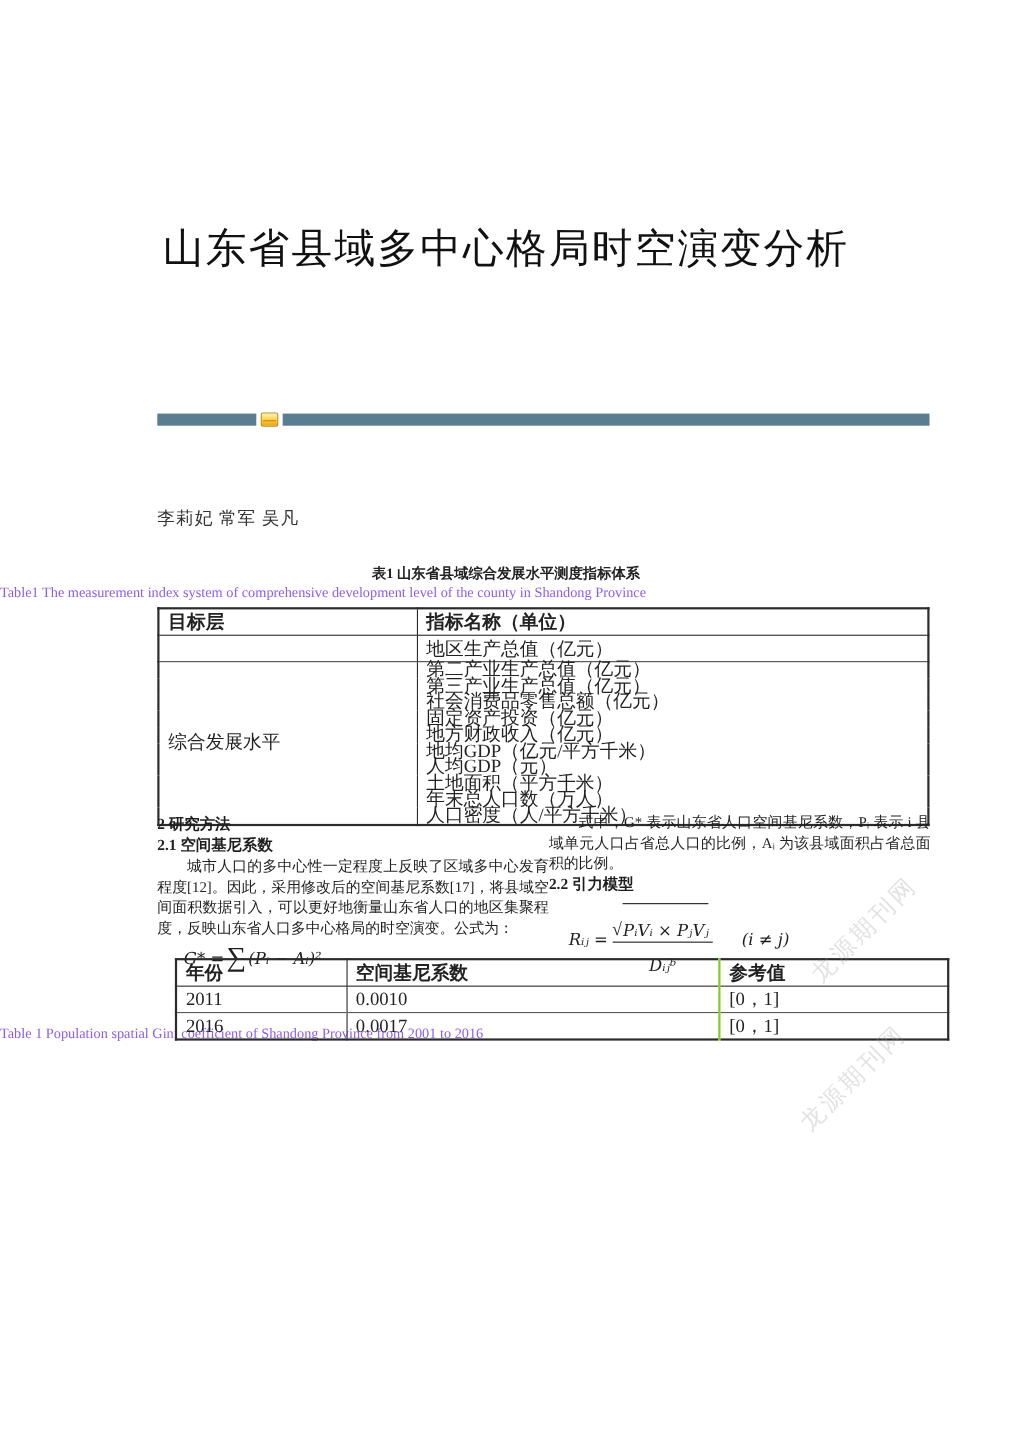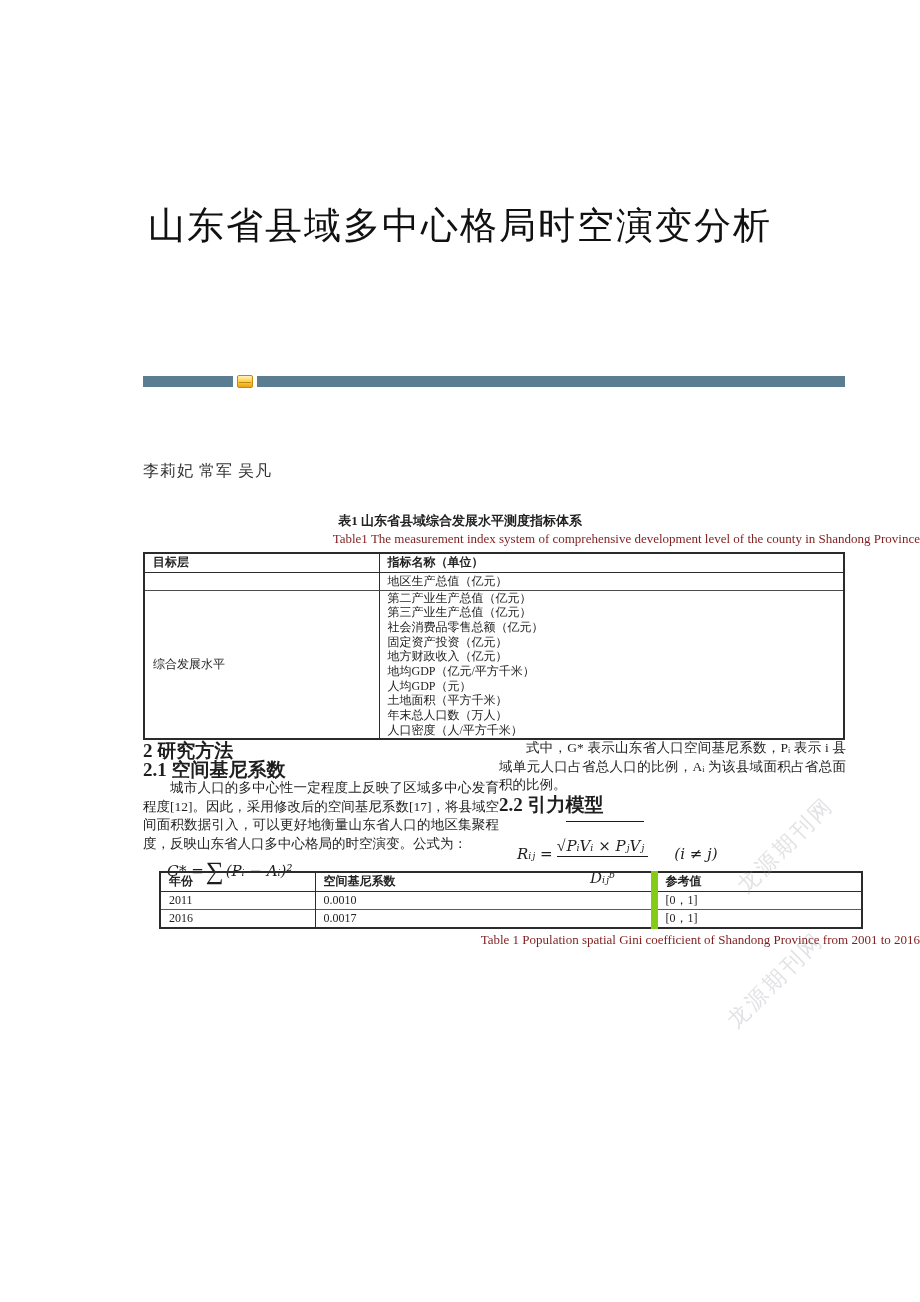--- a/index.html
+++ b/index.html
@@ -25,45 +25,45 @@
     border:1px solid #c08a12; border-radius:2px; position:relative;
   }
   .mail-icon::after {
     content:""; position:absolute; left:1px; top:1px; width:12px; height:5px;
     border-bottom:1px solid #c08a12;
     transform:skewY(0deg);
   }
   .authors { position:absolute; top:461px; left:143px; font-size:16px; letter-spacing:1px; color:#333; }
 
   .cap-zh { position:absolute; width:100%; text-align:center; font-size:13px; font-weight:700; color:#222; }
-  .cap-en { position:absolute; width:100%; text-align:right; font-size:13px; color:#7f1d1d;padding-left:28px; }
+  .cap-en { position:absolute; width:100%; text-align:left; font-size:13px; color:#8b5cf6; }
 
   table { border-collapse:collapse; table-layout:fixed; }
-  .tbl { position:absolute; left:143px; width:702px; font-size:12px; color:#222; }
+  .tbl { position:absolute; left:143px; width:702px; font-size:17px; color:#222; }
   .tbl th, .tbl td { text-align:left; padding:0 0 0 8px; vertical-align:middle; font-weight:normal; }
 
   #table1 { top:552px; border:2px solid #2b2b2b; }
   #table1 th { height:19px; font-weight:600; border-bottom:1.5px solid #2b2b2b; }
   #table1 .c1 { border-right:1px solid #2b2b2b; width:235px; }
   #table1 tr.first td { height:18px; border-bottom:1px solid #4a4a4a; }
   #table1 tr.ind td { height:14.7px; line-height:14.7px; }
   #table1 td.merged { text-align:left; vertical-align:middle; }
 
   #table2 { top:871px; border:2px solid #2b2b2b;margin-left:16px; }
   #table2 th { height:19px; font-weight:600; border-bottom:1.5px solid #2b2b2b; }
   #table2 td { height:17.5px; }
   #table2 tr + tr td { border-top:1px solid #5a5a5a; }
   #table2 .cA { width:155px; border-right:1px solid #2b2b2b; }
-  #table2 .cB { width:339px; border-right:7px solid #84cc16;font-family:Liberation Serif, serif; }
+  #table2 .cB { width:339px; border-right:2px solid #84cc16;font-family:Liberation Serif, serif; }
   #table2 .cC { width:208px; }
 
   .col { position:absolute; font-size:13.5px; line-height:18.5px; text-align:justify; color:#1e1e1e; }
   .col-left { top:741px; left:143px; width:356px; }
   .col-right { top:739px; left:499px; width:347px; }
-  .hd { font-weight:700; font-size:19px; line-height:19px; }
+  .hd { font-weight:700; font-size:14px; line-height:19px; }
   .para { text-indent:2em; }
 
   .math { font-style:italic; font-family:"DejaVu Serif","Liberation Serif",serif; }
   .formula { display:flex; align-items:center; margin-top:7px; margin-left:24px; font-size:15px; }
   .sigma { font-style:normal; font-size:25px; line-height:22px; margin:0 2px; }
   .frac { display:inline-flex; flex-direction:column; align-items:center; margin:0 4px; }
   .frac .num { display:flex; align-items:flex-end; padding:0 4px 1px 0; border-bottom:1px solid #1c1c1c; }
   .frac .den { padding-top:12px; }
   .radical { font-style:normal; font-size:16px; margin-right:1px; }
   .overbar { border-top:1px solid #1c1c1c; padding-top:15px; }

